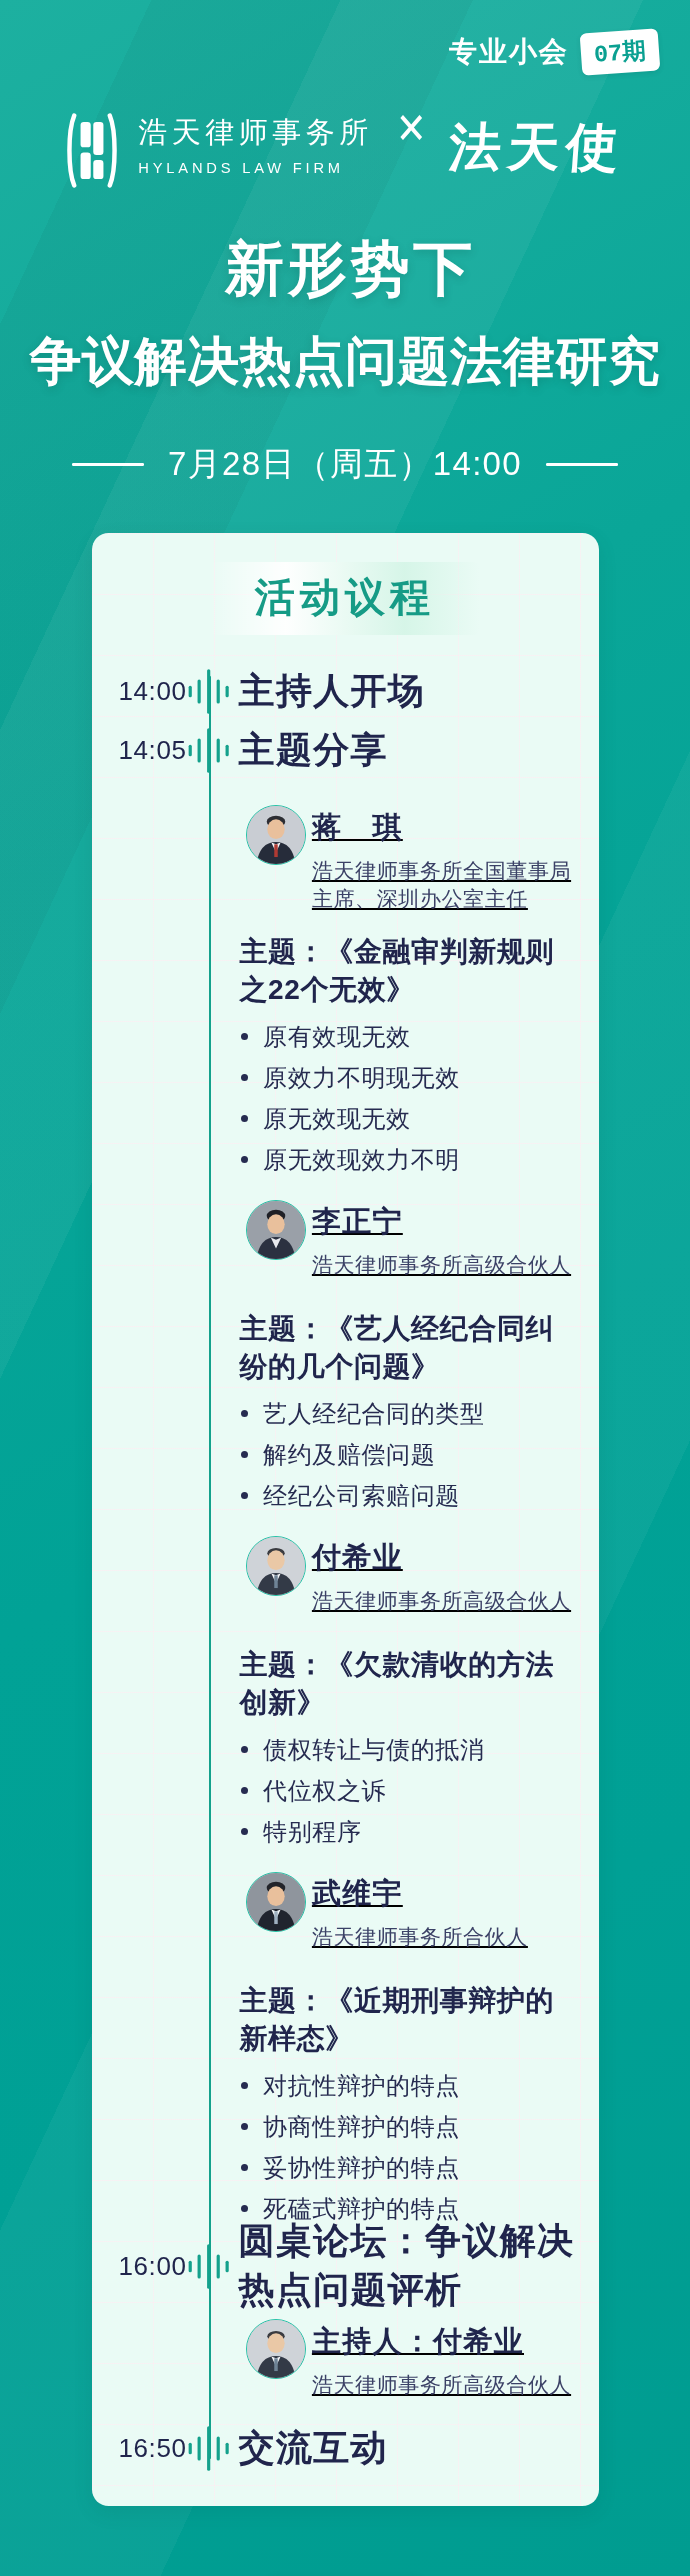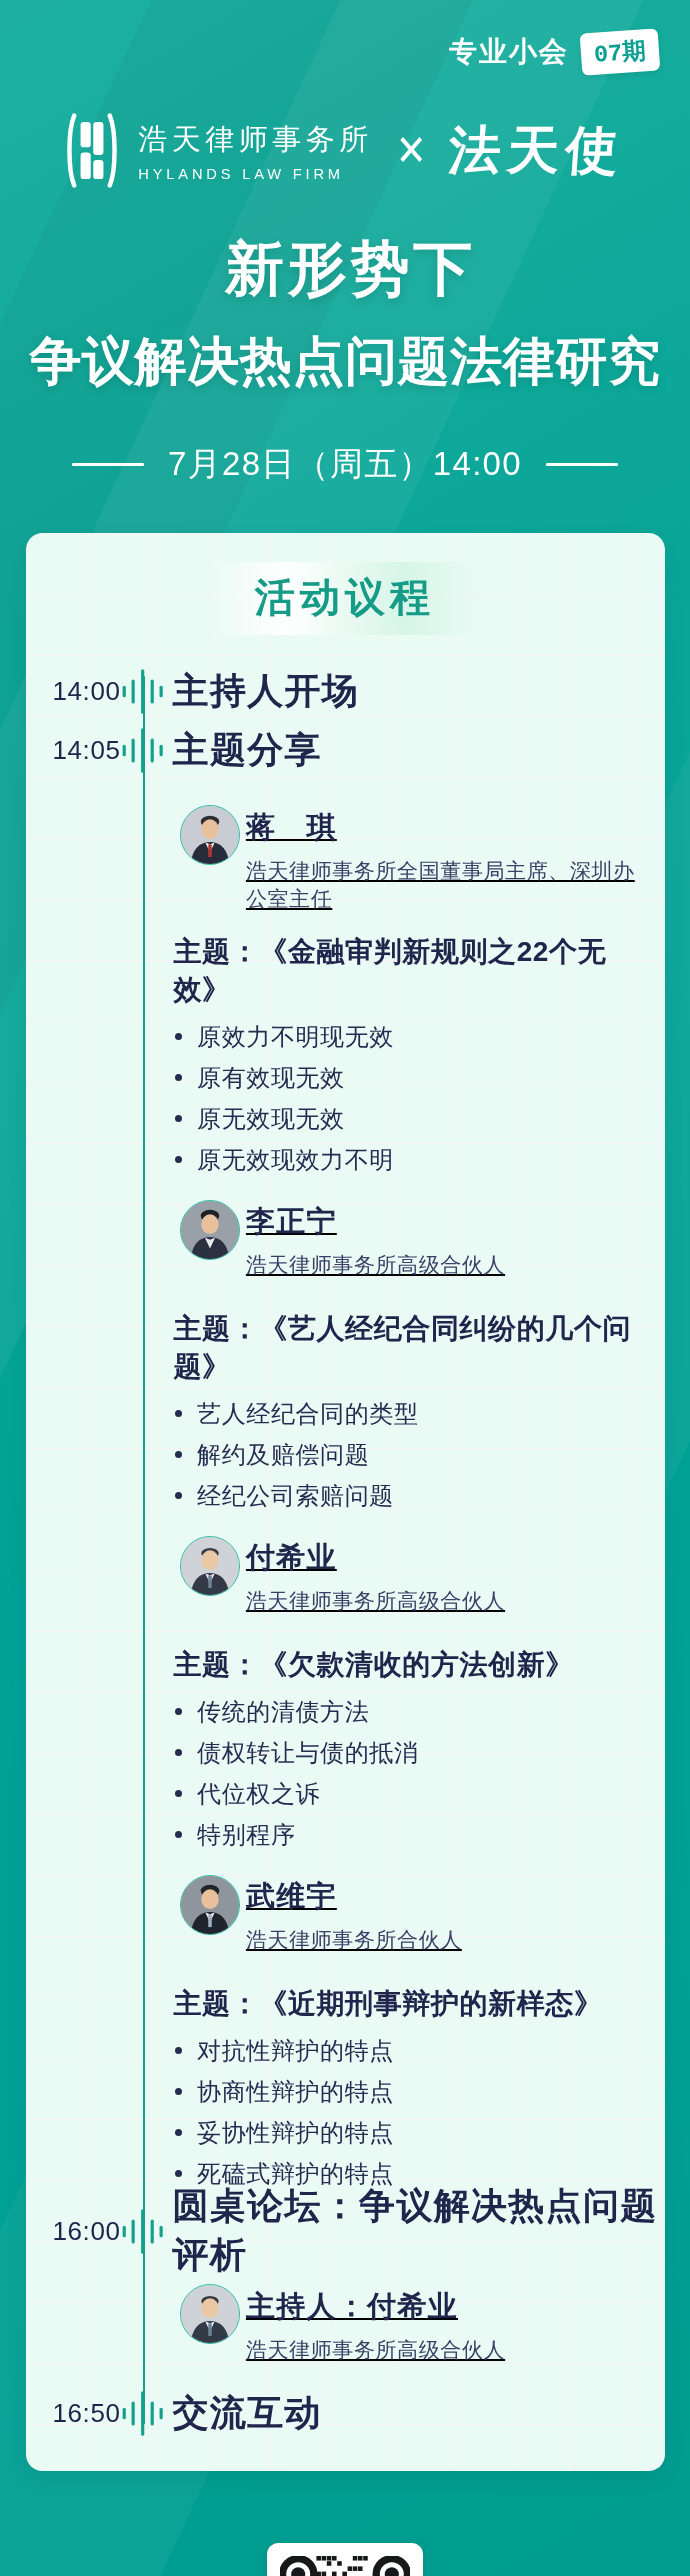--- a/index.html
+++ b/index.html
@@ -22,21 +22,21 @@
 
   
   .badge-row{ padding:31px 31px 0 0; display:flex; justify-content:flex-end; align-items:center; gap:12.8px;font-family:Liberation Mono, monospace; }
   .badge-label{ color:#fff; font-size:28px; font-weight:700; letter-spacing:1.9px; }
   .badge-pill{
     background:#fff; color:#0aa091; font-size:23.6px; font-weight:800;
     padding:4.5px 12.8px 5.8px; border-radius:6.4px; transform:rotate(-4deg);
     box-shadow:0 1.9px 5.1px rgba(0,60,55,.12);
   }
 
-  .brand-row{ margin-top:40px; display:flex; justify-content:center; align-items:center; gap:19px; }
+  .brand-row{ margin-top:40px; display:flex; justify-content:center; gap:19px; }
   .brand-mark svg{ display:block; }
   .firm-names{ display:flex; flex-direction:column; }
   .firm-cn{ color:#fff; font-size:29px; font-weight:500; letter-spacing:4.5px; }
   .firm-en{ color:#fff; font-size:14.7px; font-weight:400; letter-spacing:3.8px; margin-top:6.4px; }
   .brand-sep{ color:#fff; font-size:37px; font-weight:200; line-height:1; padding:0 3.8px; transform:scaleY(1.15); }
   .partner-name{
     color:#fff; font-size:52px; font-weight:900; letter-spacing:6.4px;
     font-family:"Liberation Serif","DejaVu Serif",serif; transform:skewX(-4deg);
   }
 
@@ -44,21 +44,21 @@
     text-shadow:0 3.2px 9px rgba(0,70,60,.22); }
   .title-line1{ font-size:59px; font-weight:900; letter-spacing:3.8px;padding-left:11px; }
   .title-line2{ font-size:52px; font-weight:900; letter-spacing:0.6px; margin-top:16.6px; }
 
   .date-row{ margin-top:45px; display:flex; justify-content:center; align-items:center; gap:24px; }
   .date-dash{ width:72px; height:2.6px; border-radius:1.3px; background:#fff; }
   .date-text{ color:#fff; font-size:33px; font-weight:500; letter-spacing:1.3px; }
 
   
   .card{
-    margin:46px auto 0; width:639px; border-radius:16.6px;
+    margin:46px auto 0; width:507px; border-radius:16.6px;
     background-color:#eafbf5;
     background-image:
       linear-gradient(rgba(255,236,243,.55) 1.3px, transparent 1.3px),
       linear-gradient(90deg, rgba(255,236,243,.55) 1.3px, transparent 1.3px);
     background-size:61px 61px;
     box-shadow:0 6.4px 19px rgba(0,70,60,.10);
     padding-bottom:37px;
   }
   .agenda-head{ padding-top:29px; text-align:center; }
   .agenda-head span{
@@ -196,25 +196,25 @@
           </div>
           <div>
             <div class="sp-name">蒋　琪</div>
             <div class="sp-title">浩天律师事务所全国董事局主席、深圳办公室主任</div>
           </div>
         </div>
         <div class="sp-topic">主题：《金融审判新规则之22个无效》</div>
         <ul class="sp-bullets">
           <li>
               <span class="dot"></span>
+              <span class="b-text">原有效现无效</span>
+            </li>
+          <li>
+              <span class="dot"></span>
               <span class="b-text">原效力不明现无效</span>
-            </li>
-          <li>
-              <span class="dot"></span>
-              <span class="b-text">原有效现无效</span>
             </li>
           <li>
               <span class="dot"></span>
               <span class="b-text">原无效现无效</span>
             </li>
           <li>
               <span class="dot"></span>
               <span class="b-text">原无效现效力不明</span>
             </li>
         </ul>
@@ -265,24 +265,20 @@
               <rect x="47" y="66" width="6" height="22" fill="#6f8396"></rect>
             </svg>
           </div>
           <div>
             <div class="sp-name">付希业</div>
             <div class="sp-title">浩天律师事务所高级合伙人</div>
           </div>
         </div>
         <div class="sp-topic">主题：《欠款清收的方法创新》</div>
         <ul class="sp-bullets">
-          <li>
-              <span class="dot"></span>
-              <span class="b-text">传统的清债方法</span>
-            </li>
           <li>
               <span class="dot"></span>
               <span class="b-text">债权转让与债的抵消</span>
             </li>
           <li>
               <span class="dot"></span>
               <span class="b-text">代位权之诉</span>
             </li>
           <li>
               <span class="dot"></span>

